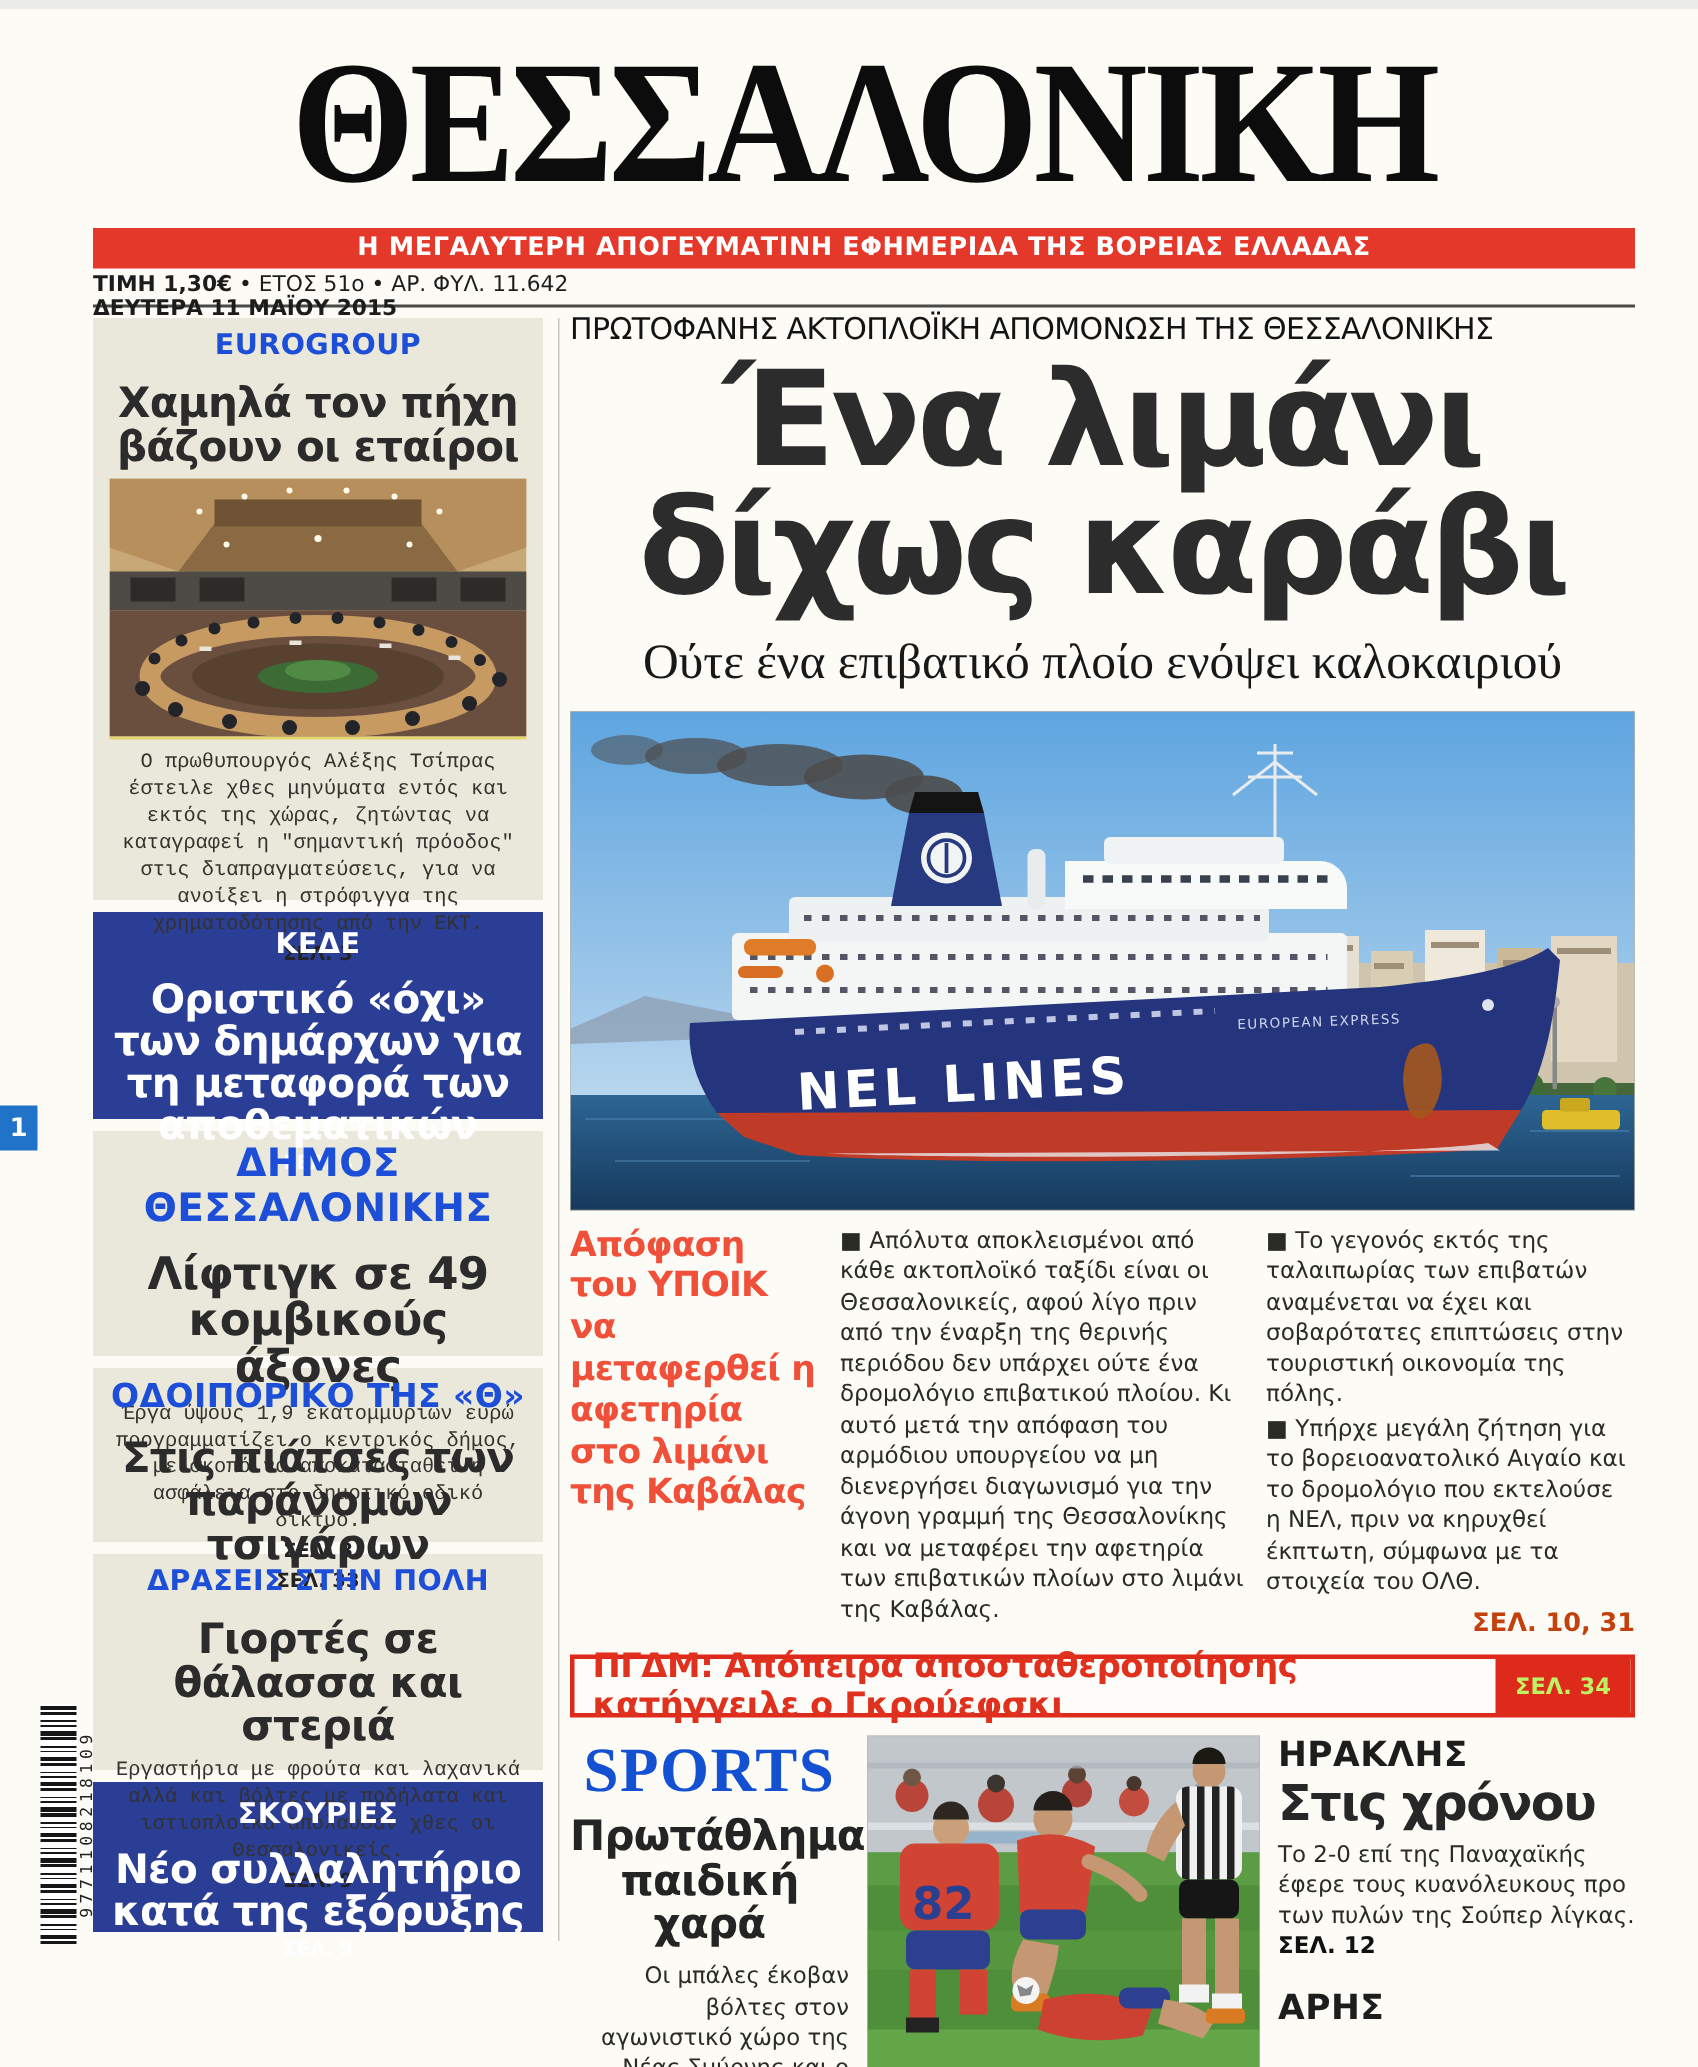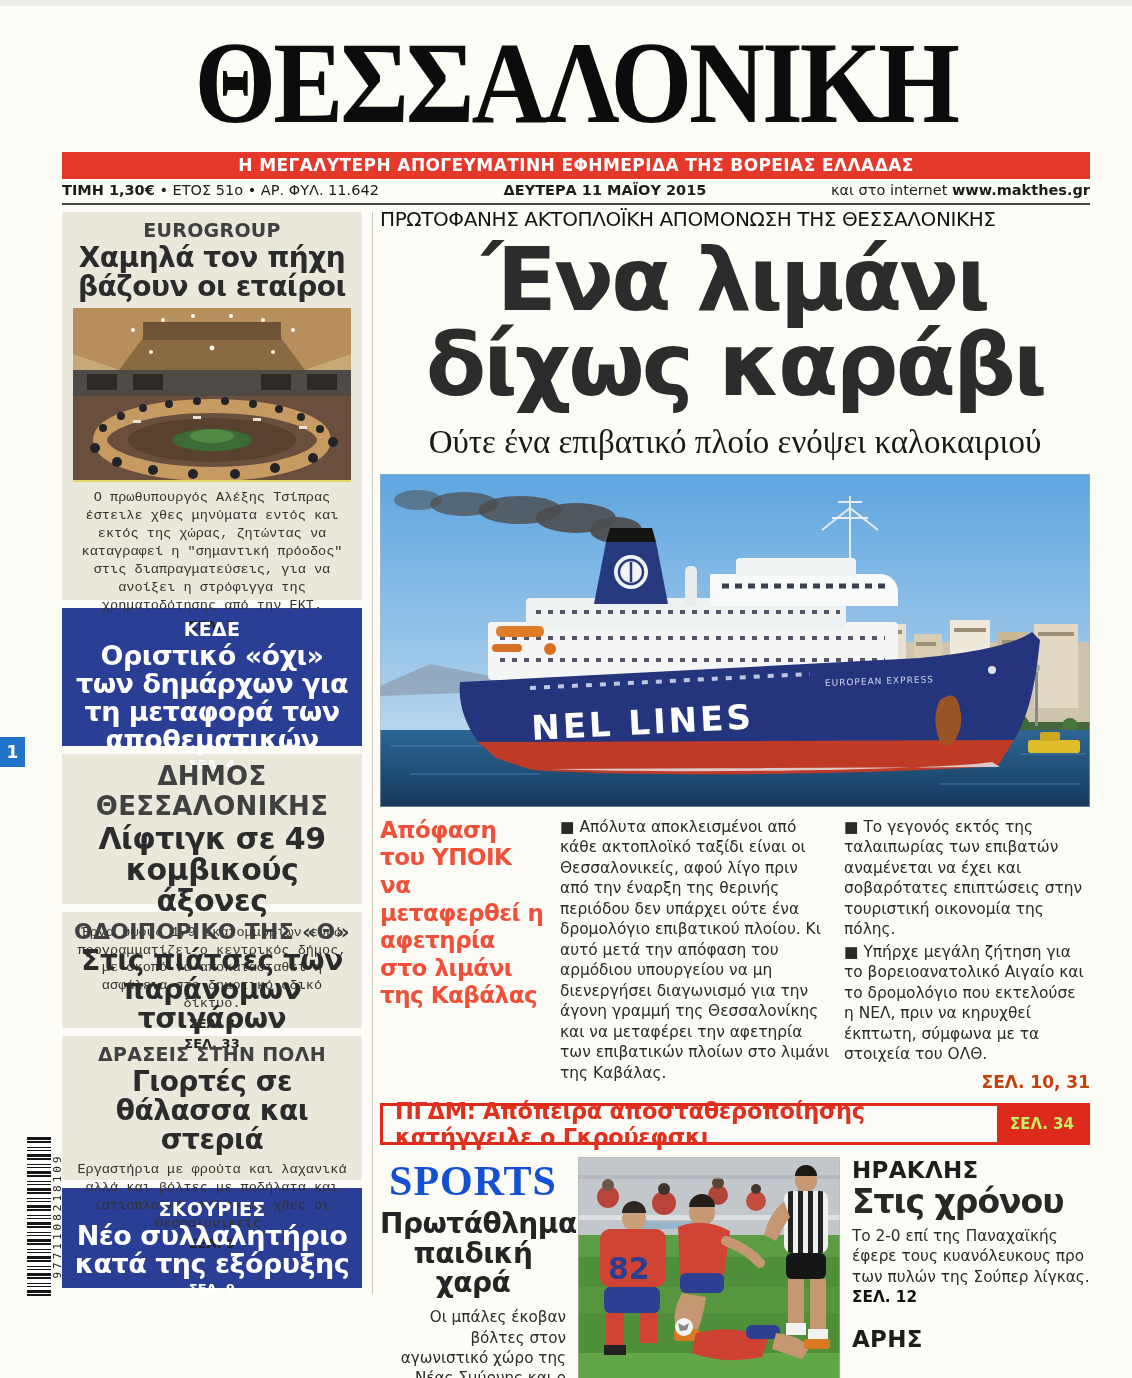--- a/index.html
+++ b/index.html
@@ -6,38 +6,38 @@
   .page{position:relative;width:1132px;height:1378px;background:#fcfbf5;overflow:hidden;
         font-family:"DejaVu Sans","Liberation Sans",sans-serif;color:#1c1c1c;}
   
   .masthead-title{position:absolute;left:62px;top:26px;width:1028px;text-align:center;
         font-family:"Liberation Serif","DejaVu Serif",serif;font-weight:bold;font-size:103px;
         line-height:112px;letter-spacing:-3px;color:#0c0c0c;}
   .masthead-title span{display:inline-block;transform:scale(1.02,1.13);}
   .tagline-bar{position:absolute;left:62px;top:152px;width:1028px;height:27px;background:#e4382b;
         color:#fff;font-weight:bold;font-size:17px;line-height:27px;text-align:center;letter-spacing:.4px;}
   .info-row{position:absolute;left:62px;top:182px;width:1028px;height:21px;font-size:14.5px;
-        border-bottom:2px solid #4a4a48;display:flex;justify-content:space-between;align-items:flex-start;}
+        border-bottom:2px solid #4a4a48;display:flex;justify-content:space-between;align-items:flex-start;flex-direction:column;}
   .info-left b,.info-right b{font-weight:bold;}
   .info-center{font-weight:bold;}
   
   .page-tab{position:absolute;left:0;top:737px;width:25px;height:30px;background:#2173c9;color:#fff;
         font-weight:bold;font-size:17px;display:flex;align-items:center;justify-content:center;}
   .barcode{position:absolute;left:27px;top:1136px;width:38px;height:160px;}
   .barcode-rot{width:160px;height:38px;transform:rotate(-90deg) translateX(-160px);transform-origin:0 0;}
   .barcode-bars{height:24px;background:repeating-linear-gradient(90deg,#161616 0 2px,#fff 2px 3px,
         #161616 3px 6px,#fff 6px 9px,#161616 9px 10px,#fff 10px 12px,#161616 12px 13px,#fff 13px 17px);}
   .barcode-num{font-family:"DejaVu Sans Mono","Liberation Mono",monospace;font-size:11px;
         letter-spacing:3px;color:#222;text-align:center;}
   
   .sidebar{position:absolute;left:62px;top:212px;width:300px;}
   .v-divider{position:absolute;left:372px;top:212px;width:1px;height:1082px;background:#c9c6ba;}
   .block{background:#eae8da;text-align:center;margin-bottom:8px;padding:7px 10px;box-sizing:border-box;}
-  .block .label{font-size:19px;font-weight:bold;color:#404040;letter-spacing:.3px;}
-  .block .head{font-size:28px;font-weight:bold;line-height:1.04;color:#2b2b2b;margin-top:2px;letter-spacing:-.5px;}
+  .block .label{font-size:19px;font-weight:bold;color:#1d4ed8;letter-spacing:.3px;}
+  .block .head{font-size:28px;font-weight:bold;line-height:1.04;color:#2b2b2b;margin-top:13px;letter-spacing:-.5px;}
   .block .body{font-size:13.6px;line-height:1.32;color:#33322e;margin-top:7px;font-family:Liberation Mono, monospace;}
   .block .pref{font-size:13px;font-weight:bold;margin-top:3px;color:#222;}
   .block.blue{background:#2b3e96;color:#fff;padding-top:10px;}
   .block.blue .label,.block.blue .head,.block.blue .pref{color:#fff;}
   .block.blue .head{font-size:27px;}
   .sb-photo{width:278px;height:172px;margin:7px auto 2px auto;display:block;border-bottom:2px solid #e5d86a;}
   
   .main{position:absolute;left:380px;top:207px;width:710px;}
   .kicker{font-size:20px;font-weight:normal;text-align:left;letter-spacing:-.4px;color:#131313;}
   .headline{font-size:88px;font-weight:bold;line-height:.97;text-align:center;color:#2c2c2c;

